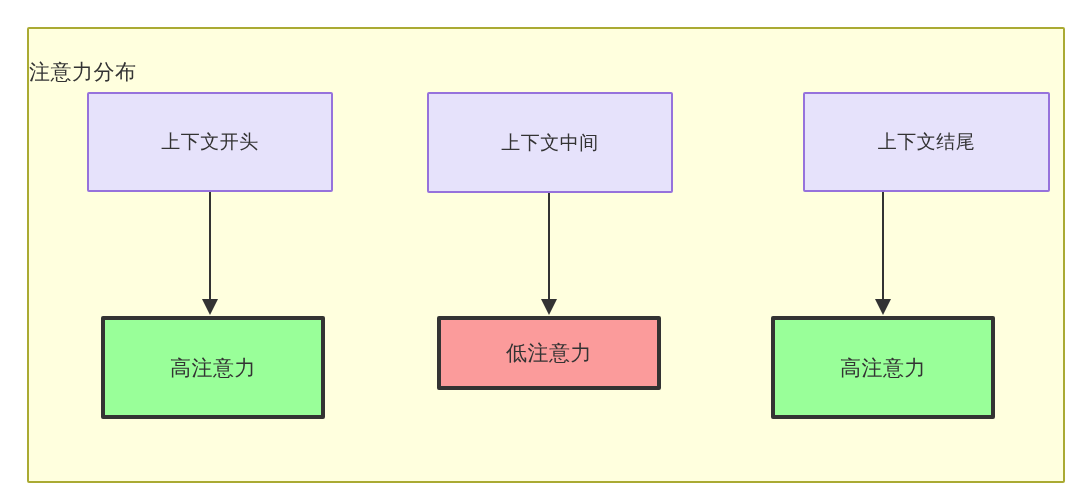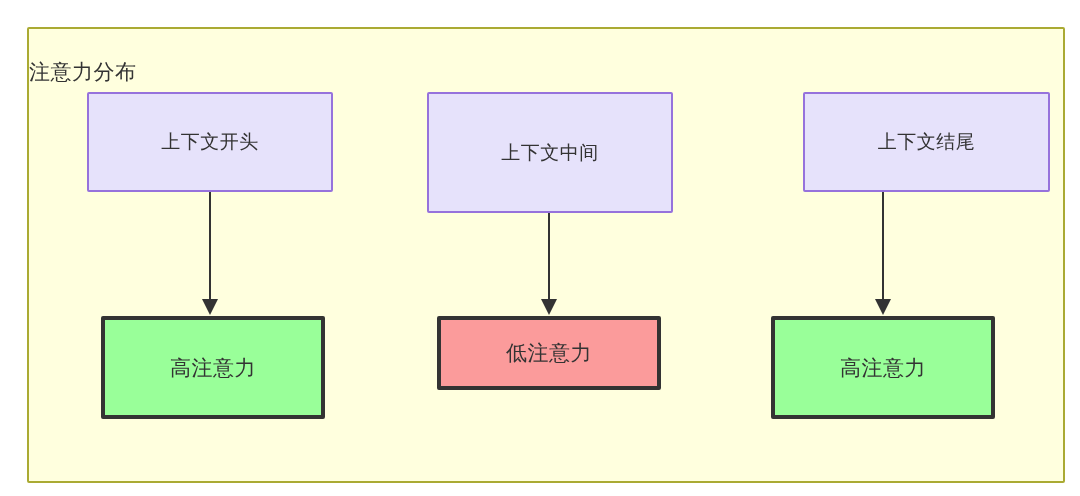--- a/index.html
+++ b/index.html
@@ -120,21 +120,21 @@
     <g>
       <line class="edge-line" x1="883" y1="192" x2="883" y2="305"></line>
       <polygon class="edge-head" points="883,315 875,299 891,299"></polygon>
     </g>
   </svg>
 
   <div class="ctx-node" style="left:87px; top:92px; width:246px; height:100px;">
     <span>上下文开头</span>
   </div>
 
-  <div class="ctx-node" style="left:427px; top:92px; width:246px; height:121px;">
+  <div class="ctx-node" style="left:427px; top:92px; width:246px; height:101px;">
     <span>上下文中间</span>
   </div>
 
   <div class="ctx-node" style="left:760px; top:92px; width:247px; height:100px;margin-left:43px;">
     <span>上下文结尾</span>
   </div>
 
   <div class="att-node high" style="left:101px; top:316px; width:224px; height:103px;">
     <span>高注意力</span>
   </div>

